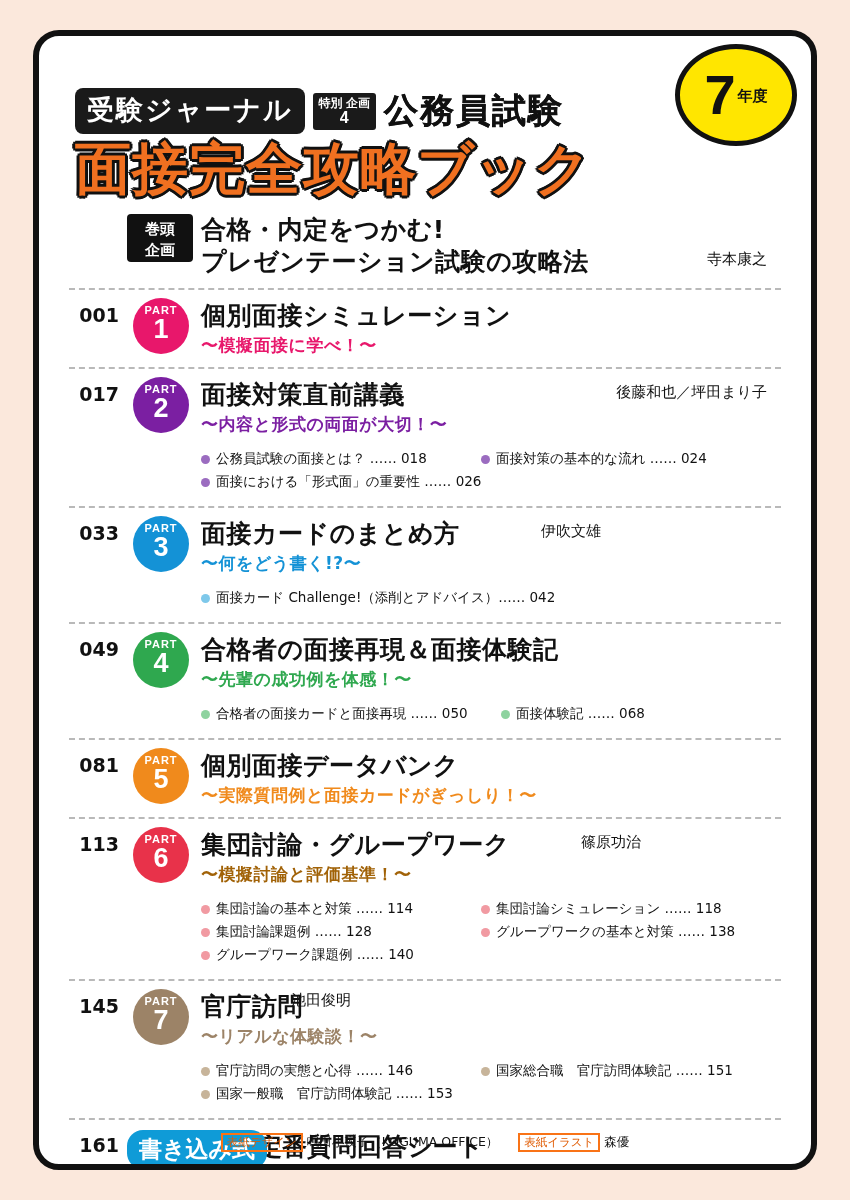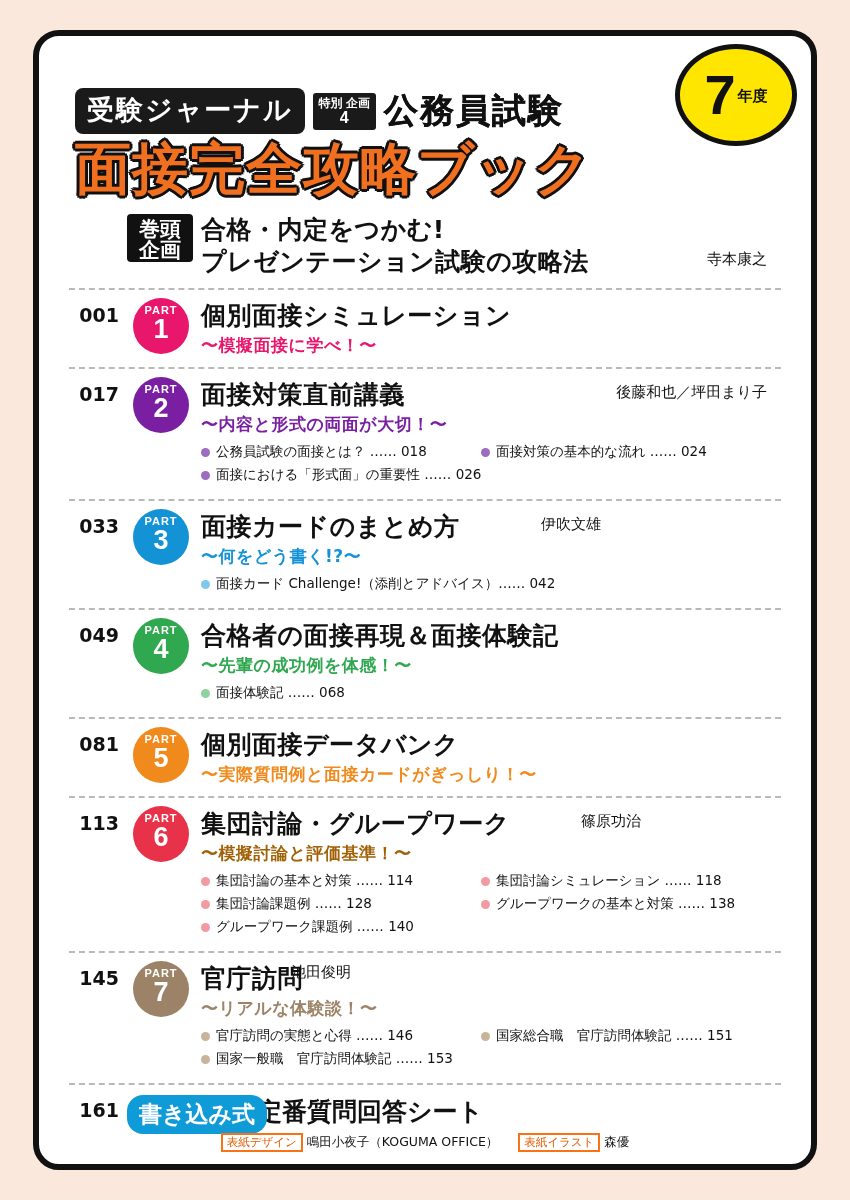--- a/index.html
+++ b/index.html
@@ -74,41 +74,41 @@
     font-family:"DejaVu Sans",sans-serif;
   }
   .partbadge{
     position:absolute;left:64px;top:8px;width:56px;height:56px;border-radius:50%;
     color:#fff;text-align:center;box-sizing:border-box;padding-top:7px;
   }
   .partbadge .p{font-size:11px;font-weight:bold;letter-spacing:1px;line-height:11px;}
   .partbadge .n{font-size:27px;font-weight:bold;line-height:27px;}
   .kantou{
     position:absolute;left:58px;top:10px;width:66px;height:48px;background:#111;color:#fff;
-    border-radius:4px;font-size:21px;font-weight:bold;line-height:21px;text-align:center;
+    border-radius:4px;font-size:15px;font-weight:bold;line-height:21px;text-align:center;
     padding-top:4px;box-sizing:border-box;
   }
   .body{margin-left:132px;padding-right:6px;}
   .ttl{
     font-size:25px;font-weight:bold;color:#111;letter-spacing:0.5px;line-height:32px;
     font-family:"DejaVu Sans",sans-serif;
   }
   .ttl2{
     font-size:25px;font-weight:bold;color:#111;letter-spacing:0.5px;line-height:32px;
     font-family:"DejaVu Sans",sans-serif;
   }
   .sub{
     font-size:17px;font-weight:bold;letter-spacing:0.5px;margin-top:2px;
     font-family:"DejaVu Sans",sans-serif;
   }
   .author{
     position:absolute;right:14px;font-size:15px;color:#111;font-weight:normal;
     font-family:"DejaVu Sans",sans-serif;
   }
-  .items{margin-top:7px;display:flex;flex-wrap:wrap;}
+  .items{margin-top:14px;display:flex;flex-wrap:wrap;}
   .item{
     font-size:13.5px;color:#111;display:flex;align-items:center;margin:0 0 5px 0;
     font-family:"DejaVu Sans",sans-serif;white-space:nowrap;
   }
   .item .dot{
     width:9px;height:9px;border-radius:50%;margin-right:6px;flex:none;
   }
   .col-a{width:280px;}
   .col-b{width:auto;}
   .kakikomi{
@@ -226,20 +226,24 @@
       <div class="row">
         <div class="pagenum">049</div>
         <div class="partbadge" style="background:#2fa84f">
           <div class="p">PART</div>
           <div class="n">4</div>
         </div>
         <div class="body">
           <div class="ttl">合格者の面接再現＆面接体験記</div>
           <div class="sub" style="color:#2fa84f">〜先輩の成功例を体感！〜</div>
           <div class="items">
+            <div class="item col-a" style="width:300px">
+                <span class="dot" style="background:#8ed39f"></span>
+                <span>合格者の面接カードと面接再現 …… 050</span>
+              </div>
             <div class="item col-b">
                 <span class="dot" style="background:#8ed39f"></span>
                 <span>面接体験記 …… 068</span>
               </div>
           </div>
         </div>
       </div>
 
       <div class="row">
         <div class="pagenum">081</div>

